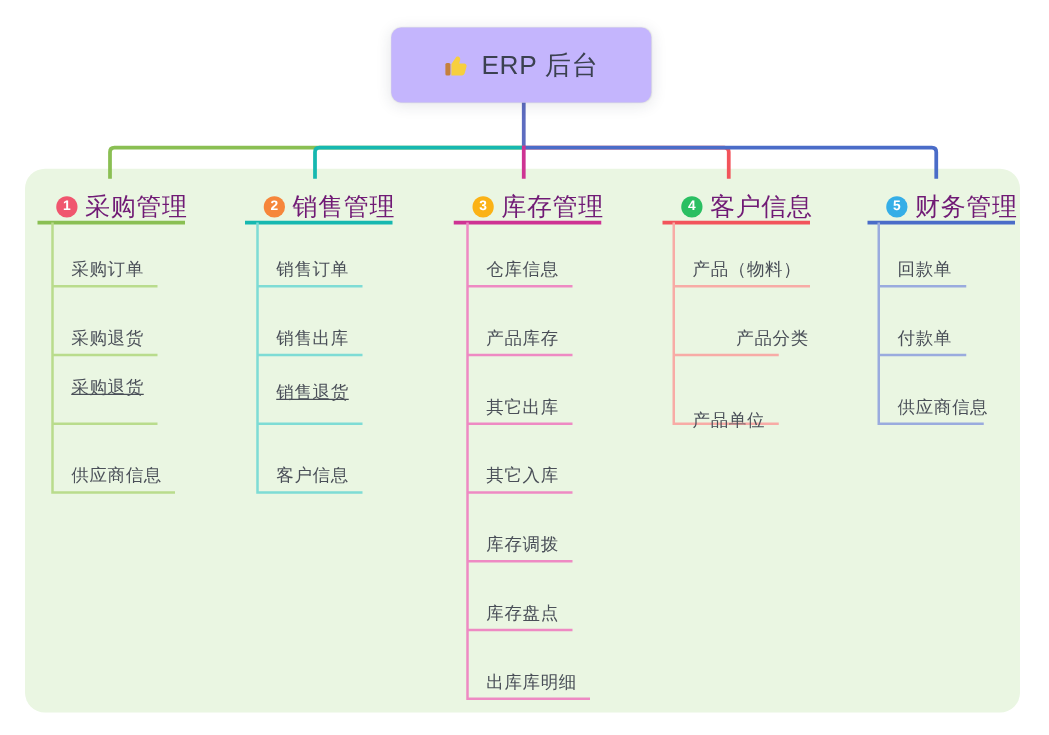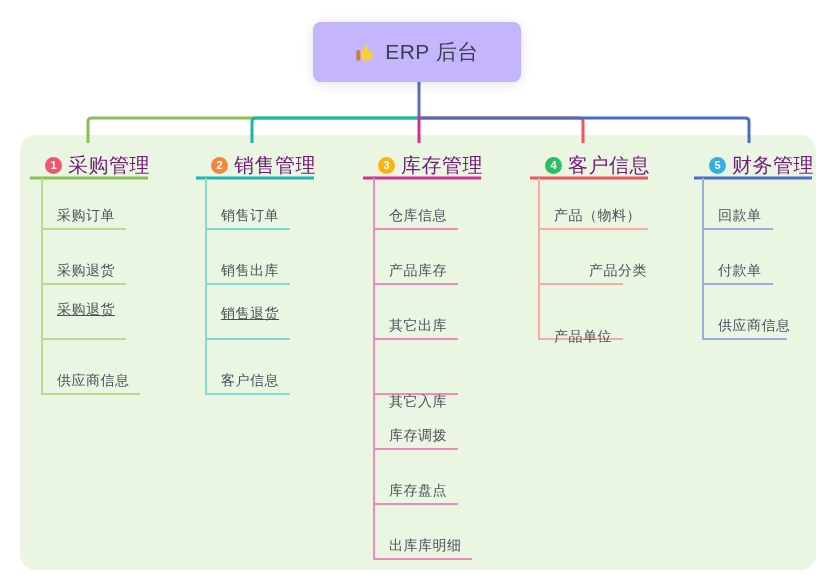--- a/index.html
+++ b/index.html
@@ -101,21 +101,21 @@
   <div class="child-node" style="left:57px;top:371px;">供应商信息</div>
 
   <div class="child-node" style="left:221px;top:206px;">销售订单</div>
   <div class="child-node" style="left:221px;top:261px;">销售出库</div>
   <div class="child-node" style="left:221px;top:304px;text-decoration:underline;">销售退货</div>
   <div class="child-node" style="left:221px;top:371px;">客户信息</div>
 
   <div class="child-node" style="left:389px;top:206px;">仓库信息</div>
   <div class="child-node" style="left:389px;top:261px;">产品库存</div>
   <div class="child-node" style="left:389px;top:316px;">其它出库</div>
-  <div class="child-node" style="left:389px;top:392px;">其它入库</div>
+  <div class="child-node" style="left:389px;top:371px;">其它入库</div>
   <div class="child-node" style="left:389px;top:426px;">库存调拨</div>
   <div class="child-node" style="left:389px;top:481px;">库存盘点</div>
   <div class="child-node" style="left:389px;top:536px;">出库库明细</div>
 
   <div class="child-node" style="left:554px;top:206px;">产品（物料）</div>
   <div class="child-node" style="left:554px;top:261px;margin-left:35px;">产品分类</div>
   <div class="child-node" style="left:554px;top:327px;">产品单位</div>
 
   <div class="child-node" style="left:718px;top:206px;">回款单</div>
   <div class="child-node" style="left:718px;top:261px;">付款单</div>

